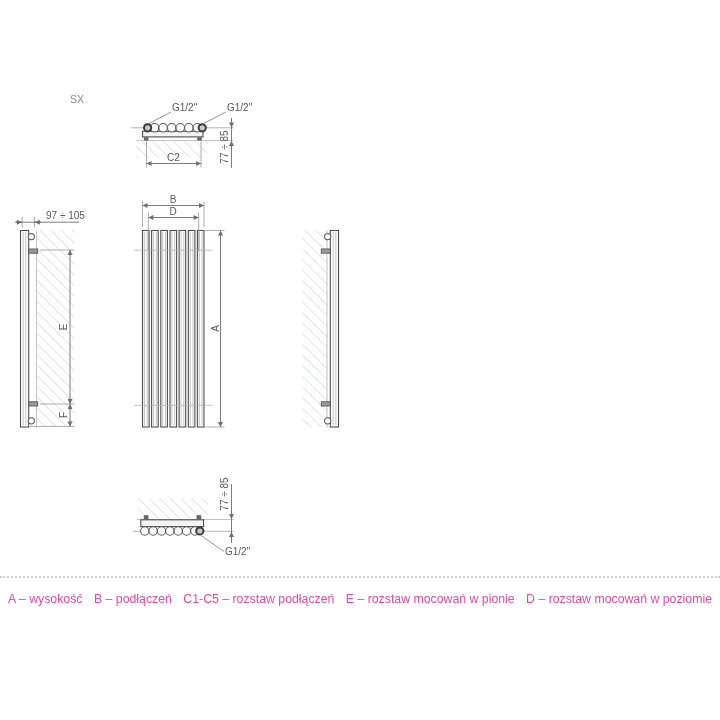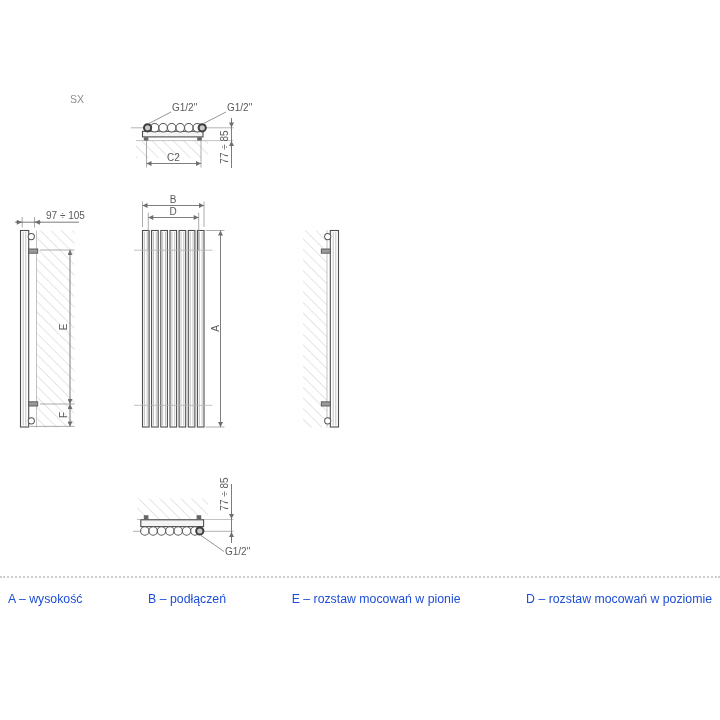--- a/index.html
+++ b/index.html
@@ -15,21 +15,21 @@
   .ln-center{stroke:#a0a0a0;stroke-width:0.8;fill:none;}
   .ln-leader{stroke:#7a7a7a;stroke-width:0.8;fill:none;}
   .tube{fill:#ffffff;stroke:#4e4e4e;stroke-width:1.1;}
   .circ{fill:#ffffff;stroke:#585858;stroke-width:1.05;}
   .circ-conn{fill:#c9c9c9;stroke:#3d3d3d;stroke-width:2;}
   .bar{fill:#f4f4f4;stroke:#4e4e4e;stroke-width:1.1;}
   .foot{fill:#666666;}
   .bracket{fill:#9a9a9a;stroke:#555555;stroke-width:0.9;}
   .panel{fill:#ffffff;stroke:#4e4e4e;stroke-width:1.1;}
   .separator{position:absolute;top:576px;left:0;width:720px;border-top:2px dotted #cdcdcd;}
-  .legend{position:absolute;top:590px;left:0;width:720px;color:#1d4ed8;font-size:12.3px;line-height:18px;}
+  .legend{position:absolute;top:590px;left:0;width:720px;color:#ec4899;font-size:12.3px;line-height:18px;}
   .legend-row1{display:flex;justify-content:space-between;padding:0 8px;}
   .legend-row2{padding-left:12px;margin-top:2px;}
 </style>
 </head>
 <body>
 
 <div class="stage">
 
 <svg width="720" height="575" viewBox="0 0 720 575">
   <defs>
@@ -176,18 +176,19 @@
     <line class="ln-leader" x1="224" y1="551.5" x2="201" y2="535.5"></line>
   </g>
 </svg>
 
 <div class="separator"></div>
 
 <div class="legend">
   <div class="legend-row1">
     <span>A – wysokość</span>
     <span>B – podłączeń</span>
+    <span>C1-C5 – rozstaw podłączeń</span>
     <span>E – rozstaw mocowań w pionie</span>
     <span>D – rozstaw mocowań w poziomie</span>
   </div>
 </div>
 
 </div>
 
 </body></html>

